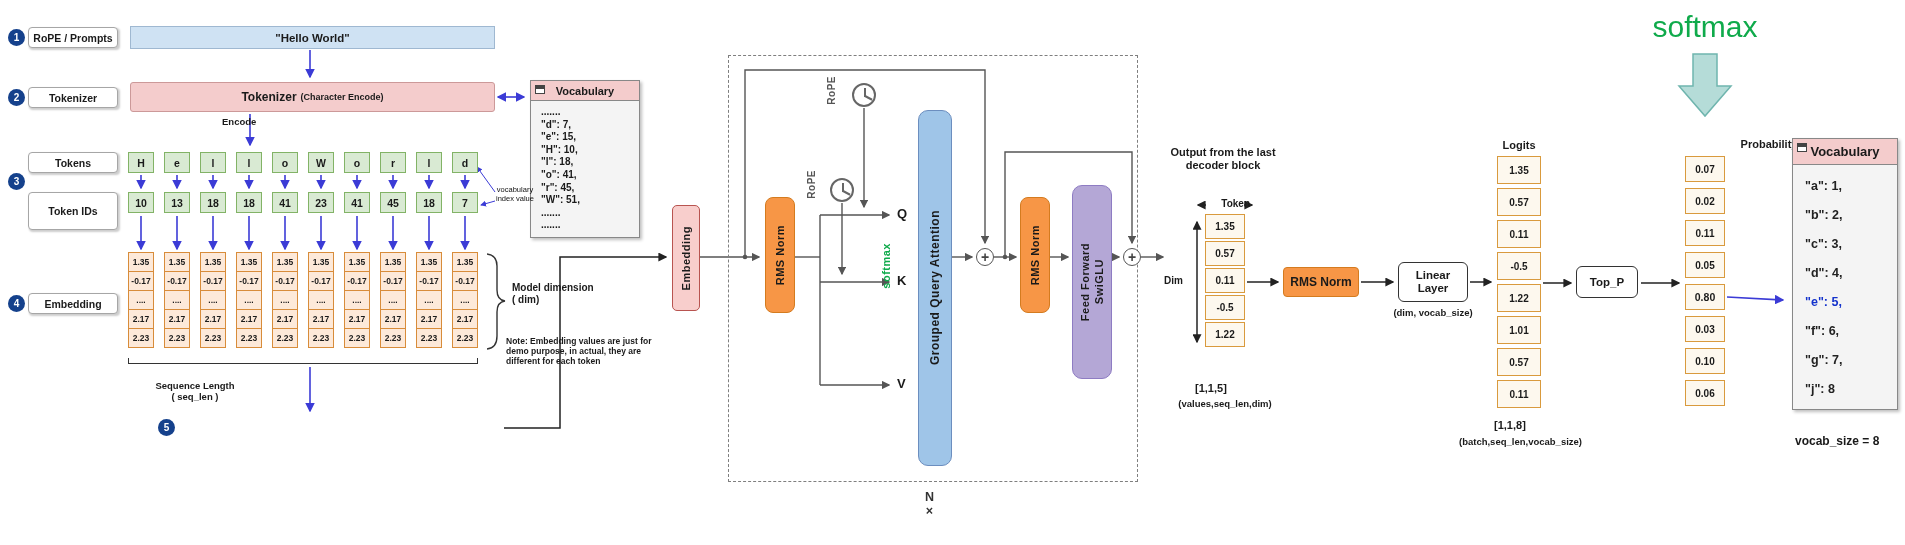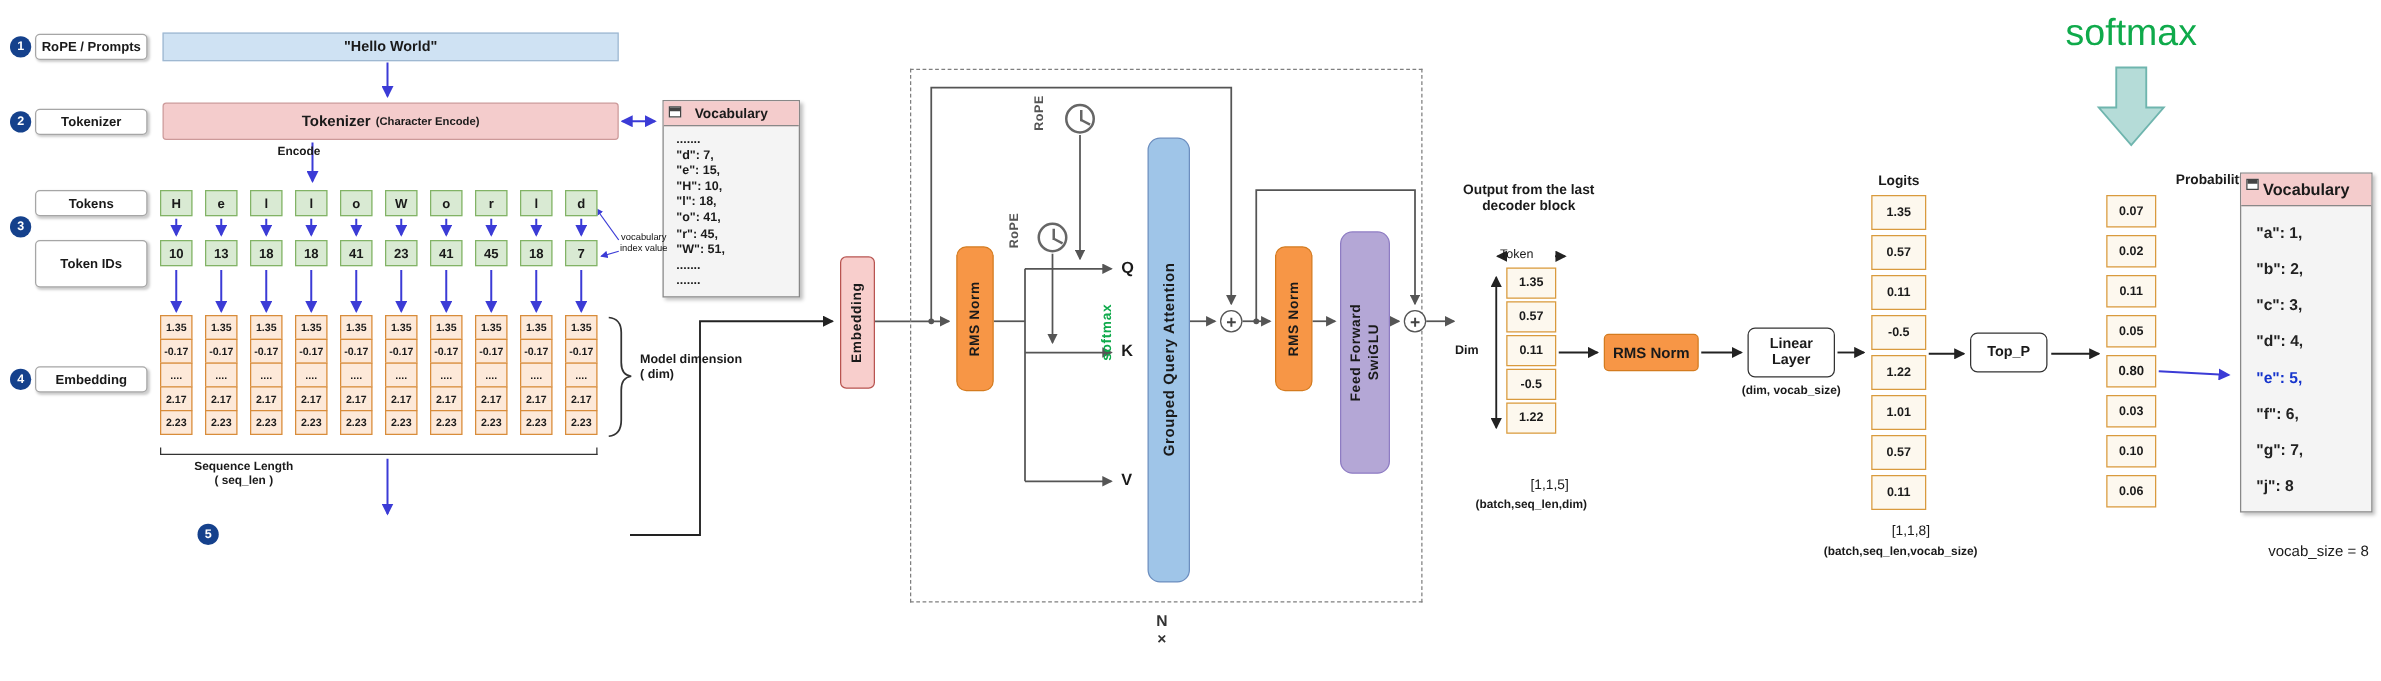--- a/index.html
+++ b/index.html
@@ -42,29 +42,29 @@
   .rope-circle{width:24px;height:24px;border:2px solid #666;border-radius:50%;background:#fff;z-index:2}
   .rope-circle::before{content:"";position:absolute;left:10px;top:3px;width:2px;height:9px;background:#666}
   .rope-circle::after{content:"";position:absolute;left:11px;top:10px;width:8px;height:2px;background:#666;transform-origin:left center;transform:rotate(28deg)}
   .ropetext .vtext{font-size:10px;color:#555}
   .qkv{font-size:13px;font-weight:bold}
   .softv .vtext{color:#0faa4b;font-size:11px}
   .plus-circle{width:18px;height:18px;border:1.6px solid #555;border-radius:50%;background:#fff;display:flex;align-items:center;justify-content:center;z-index:2}
   .plus-circle::before{content:"+";font-size:14px;line-height:1;color:#444;font-weight:bold;margin-top:-1px}
   .nx{font-size:12.5px;font-weight:600;text-align:center;line-height:14px;color:#333}
   .rtitle{font-size:11px;font-weight:bold;line-height:13px;text-align:center}
-  .axis-token{font-size:10px;font-weight:normal;text-align:left}
+  .axis-token{font-size:10px;font-weight:bold;text-align:right}
   .axis-dim{font-size:10px;font-weight:bold}
   .vcol{display:flex;flex-direction:column}
   .ocell{width:40px;height:25px;margin-bottom:2px}
   .lcell{width:44px;height:28px;margin-bottom:4px}
   .pcell{width:40px;height:26px;margin-bottom:6px}
   .ocell,.lcell,.pcell{background:#fdf8ee;border:1.4px solid #d99a3d;display:flex;align-items:center;justify-content:center;font-size:10px;font-weight:600}
   .pr .hl{font-weight:800;font-size:10.5px}
-  .shape{font-size:11px;font-weight:normal;text-align:right}
+  .shape{font-size:11px;font-weight:bold;text-align:left}
   .shapesub{font-size:9.5px;font-weight:bold;text-align:center}
   .rmsbox{background:#f79646;border:1px solid #d47b1f;border-radius:4px;display:flex;align-items:center;justify-content:center;font-weight:bold;font-size:12px}
   .linbox{background:#fff;border:1.6px solid #333;border-radius:6px;display:flex;align-items:center;justify-content:center;font-weight:bold;font-size:11.5px;text-align:center;line-height:13px;padding:2px}
   .softbig{color:#0faa4b;font-size:30px;text-align:center}
   .vocab.v2 .vhead{height:26px;font-size:13px}
   .v2b{padding:6px 12px}
   .vline2{height:29px;display:flex;align-items:center;font-size:12.5px;font-weight:600;color:#222;white-space:nowrap}
   .v2b .hl{color:#1433cc;font-weight:bold}
 </style>
 </head>
@@ -281,23 +281,24 @@
         <div class="emb-cell">....</div>
         <div class="emb-cell">2.17</div>
         <div class="emb-cell">2.23</div>
       </div>
     </div>
 
   <div class="mdim abs" style="left:512px;top:282px;width:90px">
     <div>Model dimension</div>
     <div>( dim)</div>
   </div>
+  <div class="note abs" style="left:506px;top:336px;width:148px">Note: Embedding values are just for demo purpose, in actual, they are different for each token</div>
 
   <div class="seqbrace abs" style="left:128px;top:358px;width:350px;height:6px"></div>
-  <div class="seqlabel abs" style="left:130px;top:368px;width:130px">
+  <div class="seqlabel abs" style="left:130px;top:380px;width:130px">
     <div>Sequence Length</div>
     <div>( seq_len )</div>
   </div>
 
   <div class="badge abs" style="left:158px;top:419px">5</div>
 
   <div class="vpill pink abs" style="left:672px;top:205px;width:28px;height:106px">
     <span class="vtext">Embedding</span>
   </div>
   <div class="dashedbox abs" style="left:728px;top:55px;width:410px;height:427px"></div>
@@ -342,21 +343,21 @@
   <div class="axis-token abs" style="left:1200px;top:198px;width:50px">Token</div>
   <div class="axis-dim abs" style="left:1164px;top:275px">Dim</div>
   <div class="vcol abs" style="left:1205px;top:214px">
       <div class="ocell">1.35</div>
       <div class="ocell">0.57</div>
       <div class="ocell">0.11</div>
       <div class="ocell">-0.5</div>
       <div class="ocell">1.22</div>
     </div>
   <div class="shape abs" style="left:1195px;top:382px;width:60px">[1,1,5]</div>
-  <div class="shapesub abs" style="left:1160px;top:398px;width:130px">(batch,seq_len,dim)</div>
+  <div class="shapesub abs" style="left:1160px;top:398px;width:130px">(values,seq_len,dim)</div>
 
   <div class="rmsbox abs" style="left:1283px;top:267px;width:76px;height:30px">RMS Norm</div>
   <div class="linbox abs" style="left:1398px;top:262px;width:70px;height:40px">Linear Layer</div>
   <div class="shapesub abs" style="left:1383px;top:307px;width:100px">(dim, vocab_size)</div>
 
   <div class="rtitle abs" style="left:1494px;top:139px;width:50px">Logits</div>
   <div class="vcol abs" style="left:1497px;top:156px">
       <div class="lcell">1.35</div>
       <div class="lcell">0.57</div>
       <div class="lcell">0.11</div>

